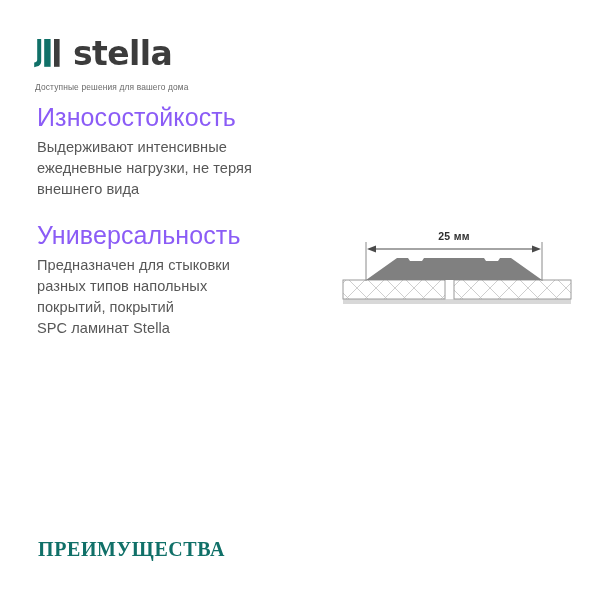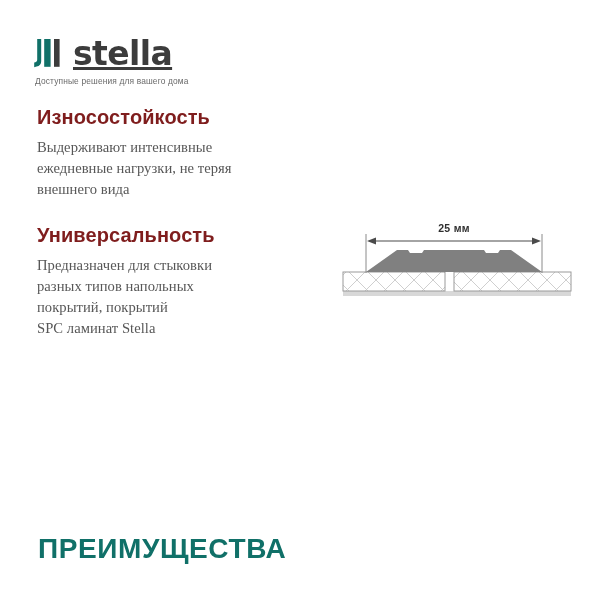--- a/index.html
+++ b/index.html
@@ -39,24 +39,23 @@
     flex: 0 0 auto;
   }
   .logo-word {
     margin-left: 11px;
     font-size: 33px;
     line-height: 33px;
     font-weight: 700;
     letter-spacing: -0.6px;
     color: #3c3c3c;
     font-family: "DejaVu Sans", "Liberation Sans", sans-serif;
-    text-decoration: underline;
   }
   .logo-tagline {
-    margin-top: 6px;
+    margin-top: 12px;
     margin-left: 1px;
     font-size: 8.4px;
     line-height: 11px;
     letter-spacing: 0.15px;
     color: #6a6a6a;
     font-family: "Liberation Sans", sans-serif;
   }
 
   
   .features {
@@ -65,68 +64,68 @@
     top: 104px;
     width: 290px;
   }
   .feature {
     margin-bottom: 22px;
   }
   .feature:last-child {
     margin-bottom: 6px;
   }
   .feature-title {
-    font-size: 20px;
+    font-size: 25px;
     line-height: 26px;
-    font-weight: 700;
-    color: #7f1d1d;
+    font-weight: 400;
+    color: #8b5cf6;
     letter-spacing: 0.1px;
     margin: 0 0 7px 0;
     font-family: "Liberation Sans", sans-serif;
   }
   .feature-body {
     font-size: 14.6px;
     line-height: 21px;
     color: #575757;
     letter-spacing: 0.05px;
     margin: 0;
-    font-family: Liberation Serif, serif;
+    font-family: Liberation Sans, sans-serif;
     white-space: pre-line;
   }
 
   
   .diagram {
     position: absolute;
     left: 338px;
-    top: 223px;
+    top: 231px;
     width: 238px;
     height: 85px;
   }
   .diagram svg {
     display: block;
   }
   .dim-label {
     font-family: "Liberation Sans", sans-serif;
     font-size: 10.5px;
     font-weight: 700;
     fill: #2f2f2f;
     letter-spacing: 0.3px;
   }
 
   
   .headline {
     position: absolute;
     left: 38px;
     top: 532px;
-    font-size: 28px;
+    font-size: 20px;
     line-height: 34px;
     font-weight: 700;
     letter-spacing: 0.6px;
     color: #107068;
-    font-family: Liberation Sans, sans-serif;
+    font-family: Liberation Serif, serif;
   }
 </style>
 </head>
 <body>
 
 <div class="page">
 
   <div class="logo-block">
     <div class="logo-row">
       <svg class="logo-mark" viewBox="0 0 28 29" aria-hidden="true">

